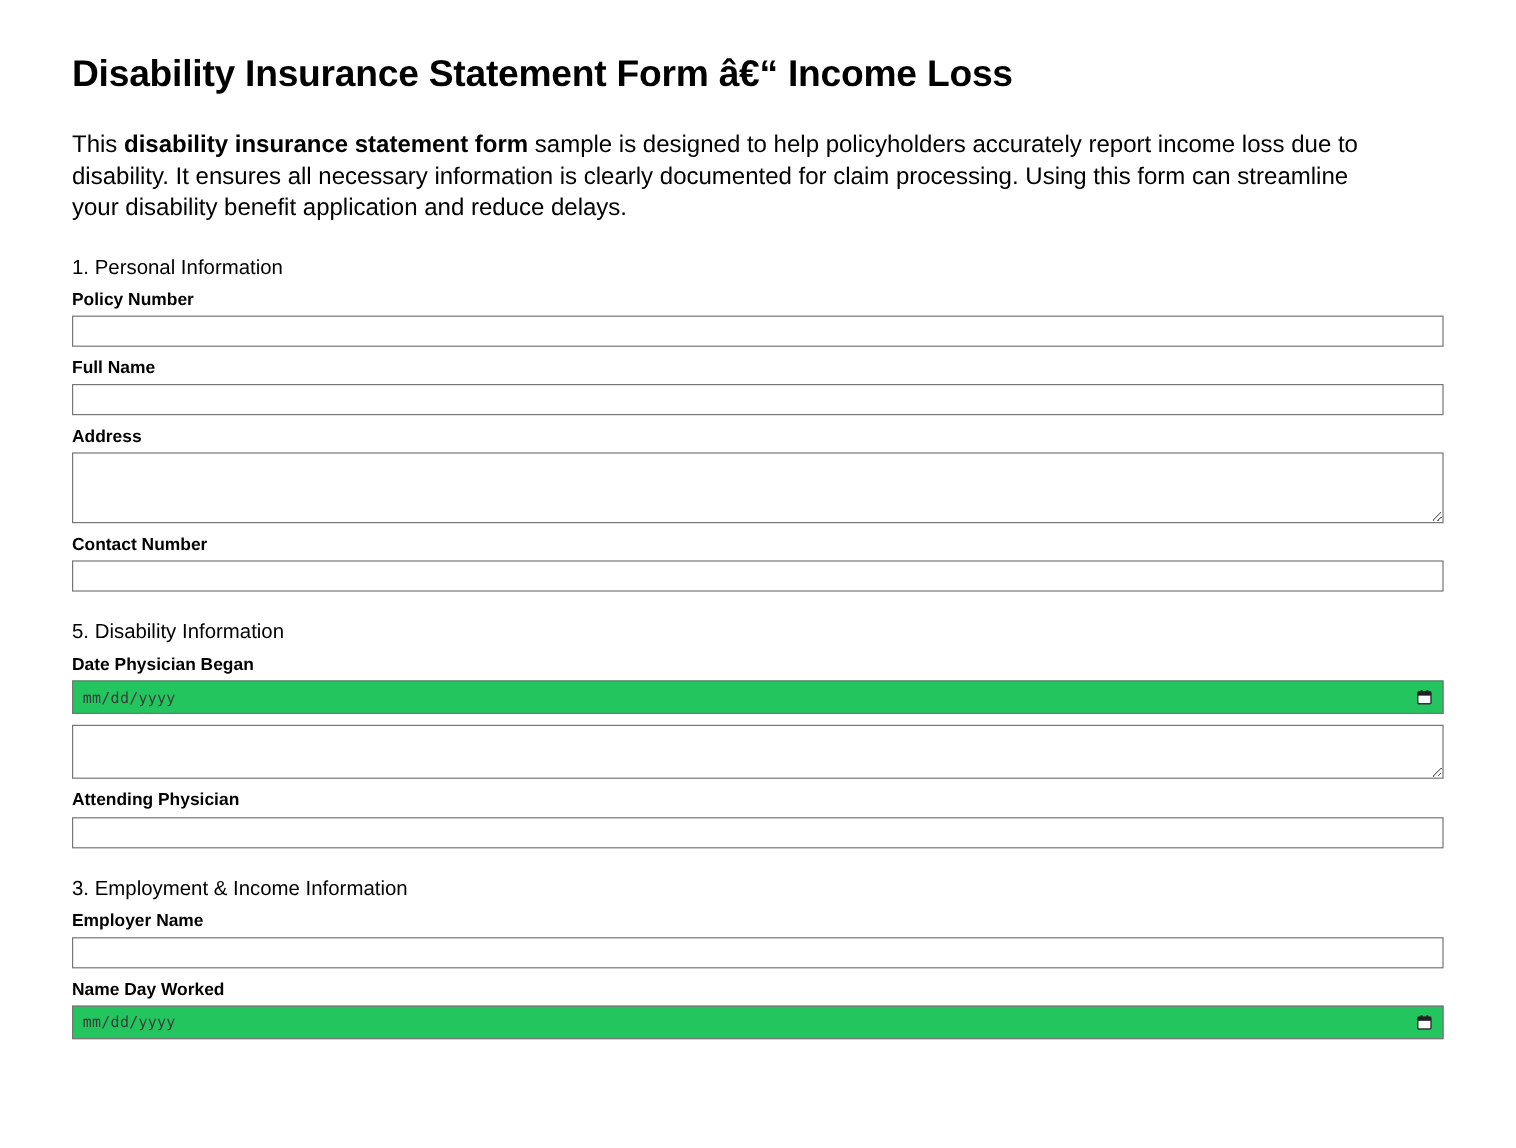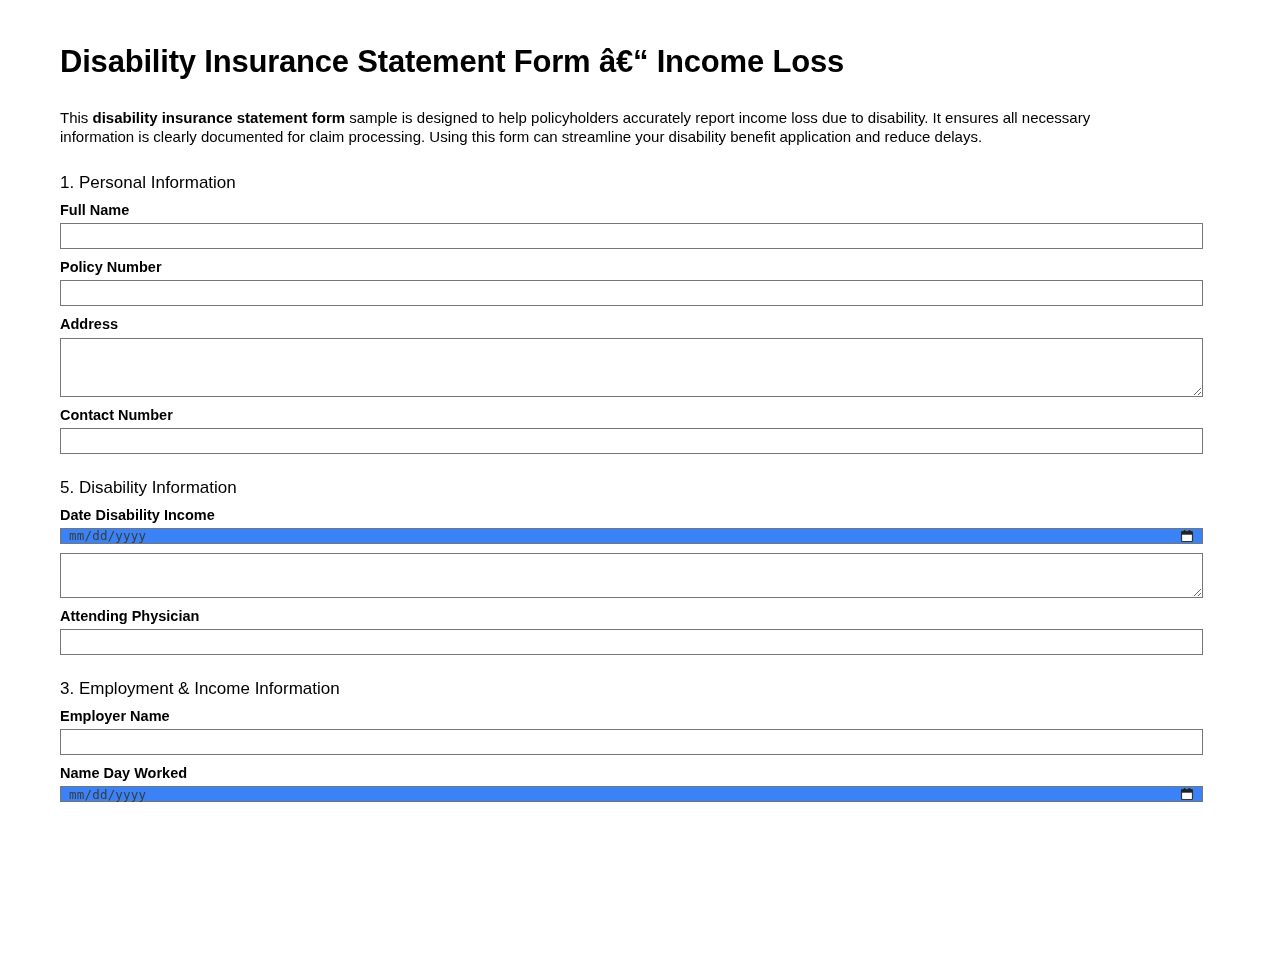--- a/index.html
+++ b/index.html
@@ -21,21 +21,21 @@
     width: 1263px;
   }
   .doc-title {
     font-size: 31px;
     font-weight: bold;
     line-height: 1.15;
     margin: 0 0 28px 0;
     letter-spacing: -0.2px;
   }
   .intro {
-    font-size: 15px;
+    font-size: 20px;
     line-height: 1.32;
     margin: 0 0 26px 0;
     max-width: 1104px;
   }
   .intro b { font-weight: bold; }
   .section-title {
     font-size: 17px;
     font-weight: normal;
     margin: 0 0 8px 0;
   }
@@ -86,23 +86,23 @@
     height: 59px;
   }
   .text-area.diag {
     width: 1143px;
     height: 45px;
   }
   .date-wrap {
     position: relative;
     box-sizing: border-box;
     width: 1143px;
-    height: 16px;
+    height: 28px;
     border: 1px solid #767676;
-    background: #3b82f6;
+    background: #22c55e;
     display: flex;
     align-items: center;
   }
   .date-text {
     font-family: "DejaVu Sans Mono", monospace;
     font-size: 12.5px;
     color: #3b3b3b;
     padding-left: 8px;
     letter-spacing: 0.2px;
     white-space: pre;
@@ -128,45 +128,45 @@
 <div class="page">
 
   <h1 class="doc-title">Disability Insurance Statement Form â€“ Income Loss</h1>
 
   <p class="intro"><span>This </span><b>disability insurance statement form</b><span> sample is designed to help policyholders accurately report income loss due to disability. It ensures all necessary information is clearly documented for claim processing. Using this form can streamline your disability benefit application and reduce delays.</span></p>
 
   <div class="section sec1">
     <h2 class="section-title">1. Personal Information</h2>
 
     <div class="field">
+      <label class="field-label">Policy Number</label>
+      <input class="text-input" type="text" placeholder="" style="">
+    </div>
+
+    <div class="field">
       <label class="field-label">Full Name</label>
-      <input class="text-input" type="text" placeholder="" style="">
-    </div>
-
-    <div class="field">
-      <label class="field-label">Policy Number</label>
       <input class="text-input" type="text" placeholder="" style="">
     </div>
 
     <div class="field">
       <label class="field-label">Address</label>
       <textarea class="text-area addr" placeholder="" style=""></textarea>
     </div>
 
     <div class="field">
       <label class="field-label">Contact Number</label>
       <input class="text-input" type="text" placeholder="" style="">
     </div>
   </div>
 
   <div class="section sec2">
     <h2 class="section-title">5. Disability Information</h2>
 
     <div class="field">
-      <label class="field-label">Date Disability Income</label>
+      <label class="field-label">Date Physician Began</label>
       <div class="date-wrap">
         <span class="date-text">mm/dd/yyyy</span>
         <span class="cal-btn">
           <svg width="14" height="14" viewBox="0 0 14 14" aria-hidden="true">
             <rect x="1.5" y="2.5" width="11" height="10" rx="1" fill="#ffffff" stroke="#333" stroke-width="1.2"></rect>
             <rect x="1.5" y="2.5" width="11" height="3.2" fill="#222"></rect>
             <rect x="3.8" y="1" width="1.6" height="2.6" fill="#222"></rect>
             <rect x="8.6" y="1" width="1.6" height="2.6" fill="#222"></rect>
           </svg>
         </span>

